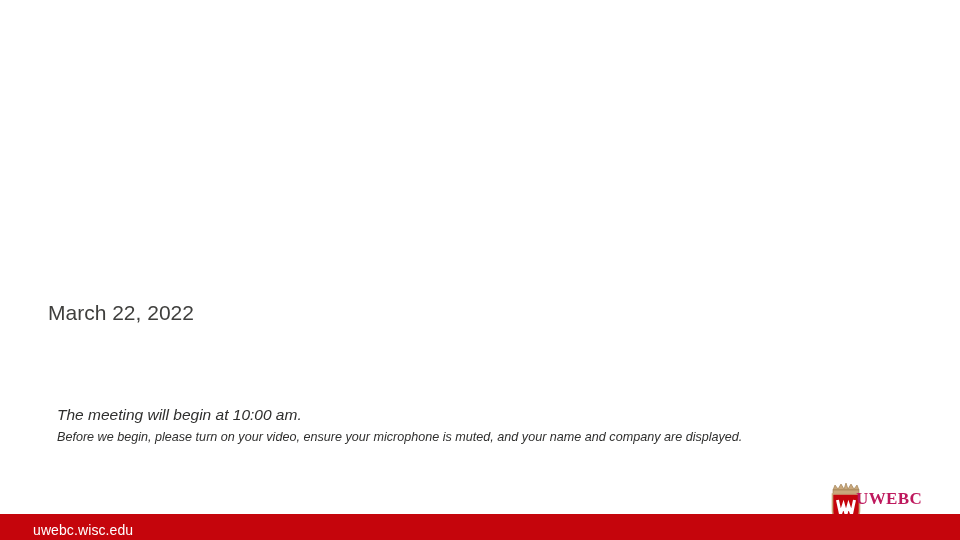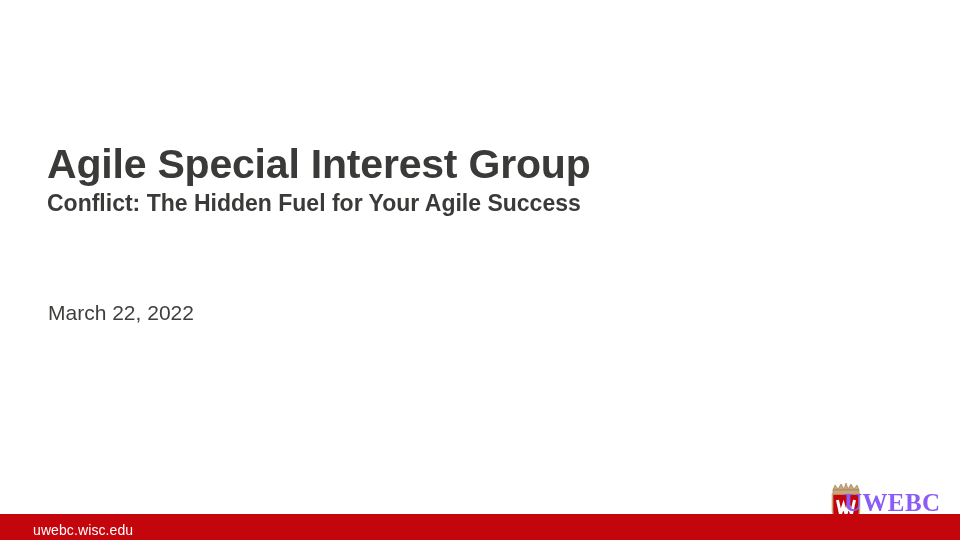--- a/index.html
+++ b/index.html
@@ -113,51 +113,51 @@
   }
   .logo-crest {
     position: absolute;
     left: 0;
     top: 0;
     width: 36px;
     height: 48px;
   }
   .logo-wordmark {
     position: absolute;
-    left: 16px;
+    left: 28px;
     top: 9px;
     font-family: "Liberation Serif", serif;
-    font-size: 25px;
+    font-size: 17px;
     font-weight: bold;
-    color: #8b5cf6;
+    color: #be185d;
     letter-spacing: 0.4px;
     line-height: 1;
     white-space: nowrap;
   }
   .logo-rule {
     position: absolute;
     left: 29px;
     top: 33px;
     width: 93px;
     height: 1.5px;
     background: #9b1b1b;
   }
 </style>
 </head>
 <body>
 
 <div class="slide">
 
-  <div class="title-block">
-    <div class="slide-title">Agile Special Interest Group</div>
-    <div class="slide-subtitle">Conflict: The Hidden Fuel for Your Agile Success</div>
-  </div>
 
   <div class="slide-date">March 22, 2022</div>
 
+  <div class="notice-block">
+    <div class="notice-primary">The meeting will begin at 10:00 am.</div>
+    <div class="notice-secondary">Before we begin, please turn on your video, ensure your microphone is muted, and your name and company are displayed.</div>
+  </div>
 
   <div class="logo">
     <svg class="logo-crest" viewBox="0 0 36 48">
 
       <path d="M5 9 L7 4 L10 8 L13 3 L16 8 L18 2 L20 8 L23 3 L26 8 L29 4 L31 9 Z" fill="#C9A87C" stroke="#9B7B4E" stroke-width="0.6"></path>
       <rect x="5" y="9" width="26" height="4" fill="#C9A87C" stroke="#9B7B4E" stroke-width="0.6"></rect>
 
       <path d="M4.5 13 L31.5 13 L31.5 30 C31.5 38 25 44 18 46.5 C11 44 4.5 38 4.5 30 Z" fill="#C5050C" stroke="#C9A87C" stroke-width="1.6"></path>
 
       <path d="M9.5 19 L12.5 33 L15.5 24 L18 33 L20.5 24 L23.5 33 L26.5 19" fill="none" stroke="#FFFFFF" stroke-width="3" stroke-linejoin="miter" stroke-linecap="butt"></path>

